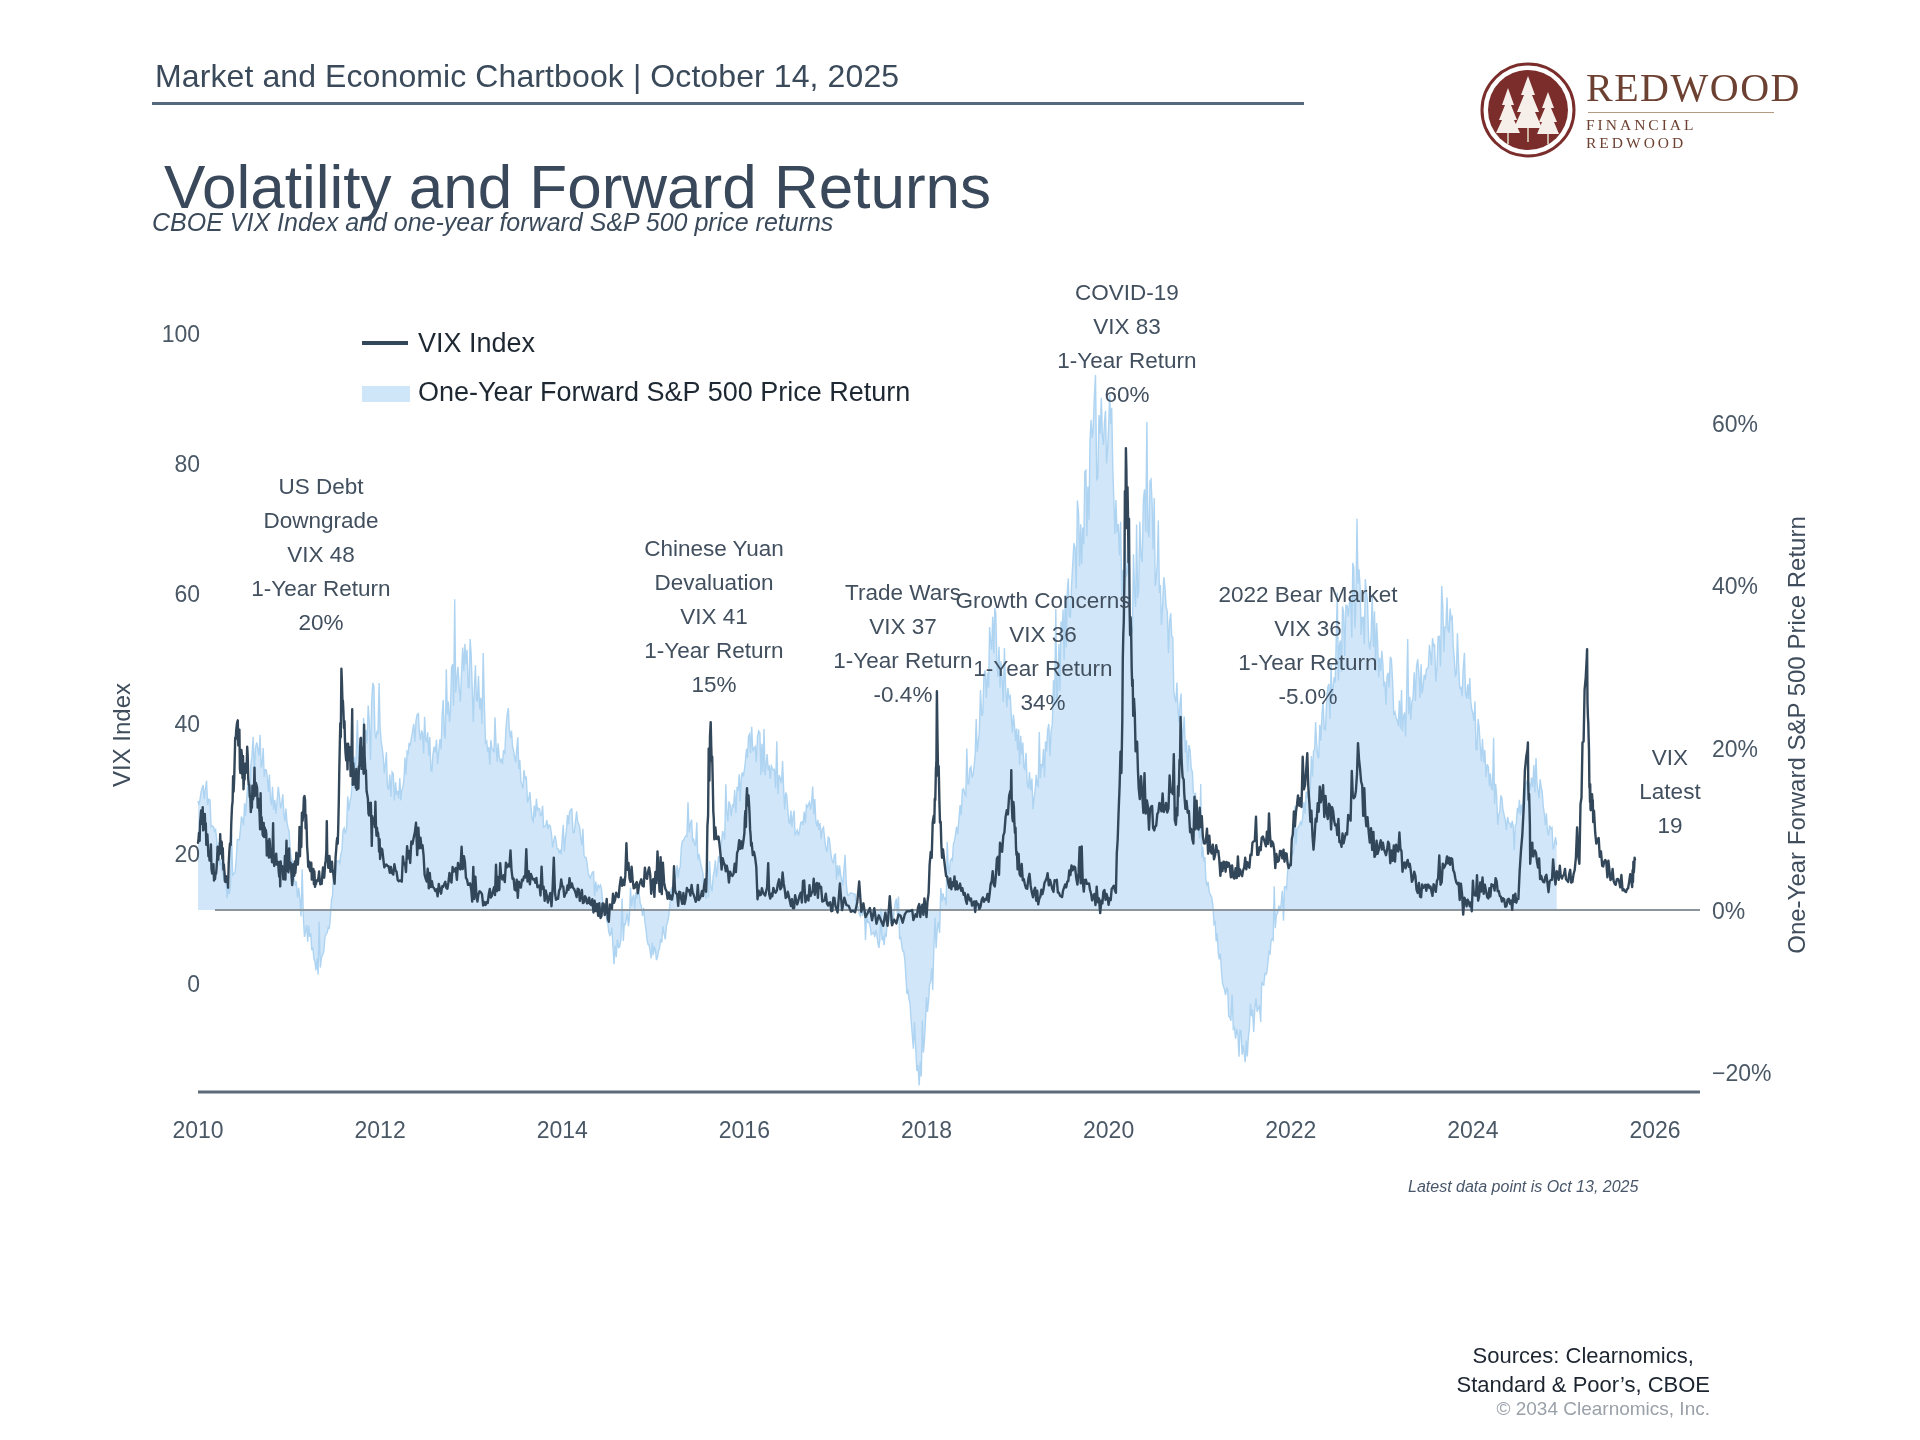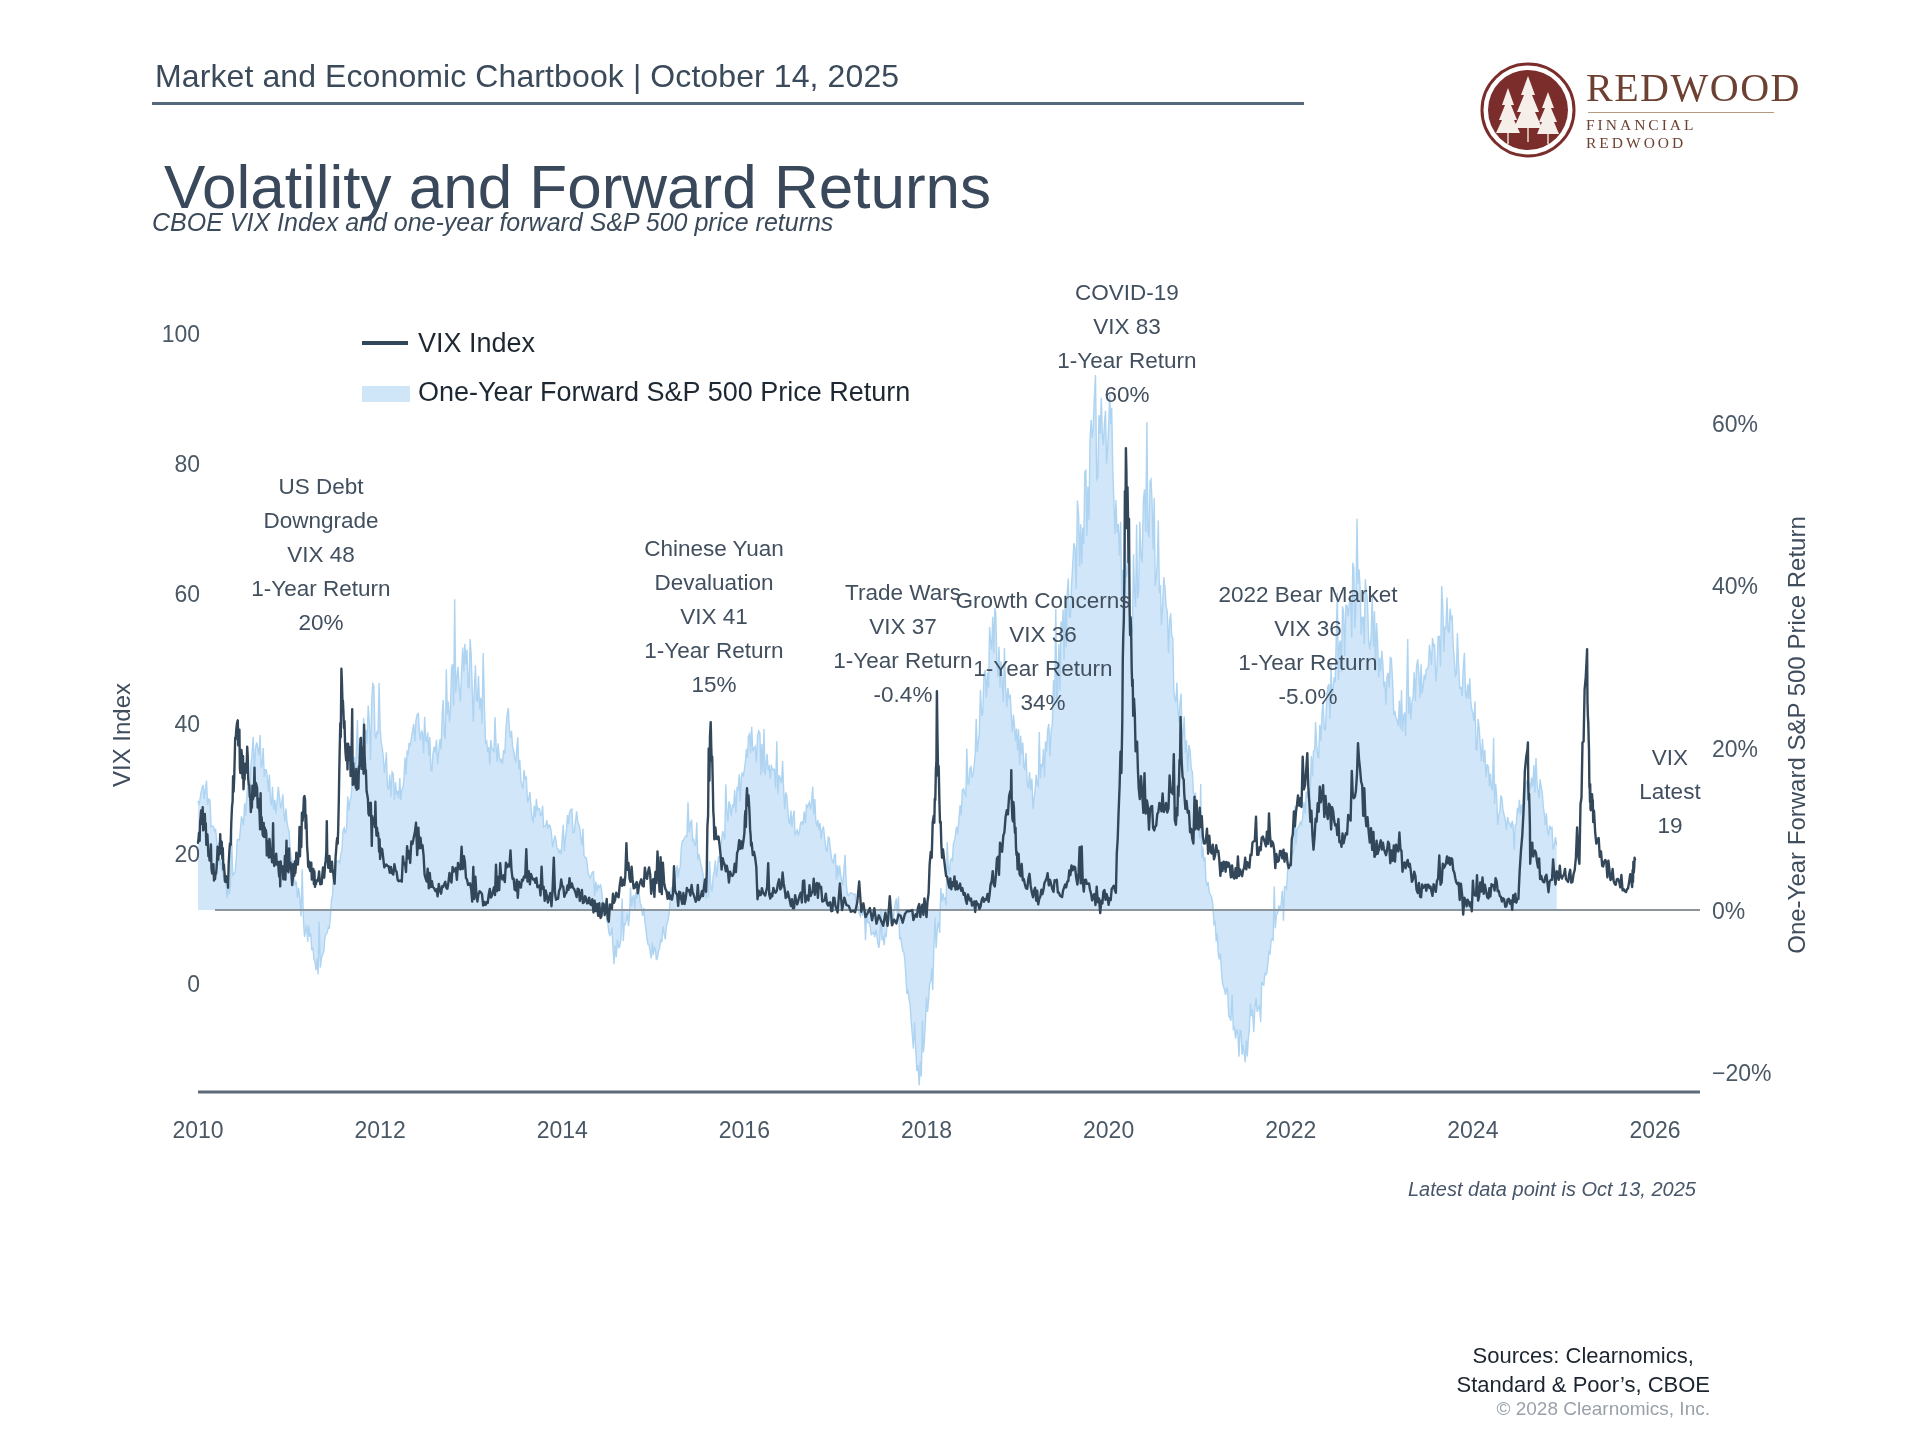--- a/index.html
+++ b/index.html
@@ -28,21 +28,21 @@
       letter-spacing:3.0px;color:#6d4132;}
 
   
   #chart{position:absolute;left:0;top:0;width:1920px;height:1440px;}
 
   .ax-label{font-size:23px;fill:#4a5866;}
   .ax-title{font-size:24px;fill:#3f4d5c;}
   .annot{font-size:22.5px;fill:#414f5e;}
   .legend-t{font-size:27px;fill:#1e2833;}
 
-  #note-latest{position:absolute;left:1408px;top:1178px;font-size:20px;
+  #note-latest{position:absolute;left:1408px;top:1178px;font-size:16px;
       font-style:italic;color:#48566a;white-space:nowrap;}
 
   #sources{position:absolute;right:210px;top:1342px;text-align:center;
       font-size:22px;color:#1c2530;line-height:1.3;white-space:nowrap;}
   #copyright{position:absolute;right:210px;top:1398px;text-align:right;
       font-size:19px;color:#9aa1a9;white-space:nowrap;}
 </style>
 </head>
 <body>
 
@@ -135,13 +135,13 @@
       <text x="1670" y="765" class="annot" text-anchor="middle"><tspan x="1670" dy="0">VIX</tspan><tspan x="1670" dy="34">Latest</tspan><tspan x="1670" dy="34">19</tspan></text>
     </g>
 </svg>
 
 <div id="note-latest">Latest data point is Oct 13, 2025</div>
 
 <div id="sources">
   <div>Sources: Clearnomics,</div>
   <div>Standard &amp; Poor’s, CBOE</div>
 </div>
-<div id="copyright">© 2028 Clearnomics, Inc.</div>
+<div id="copyright">© 2034 Clearnomics, Inc.</div>
 
 </body></html>

